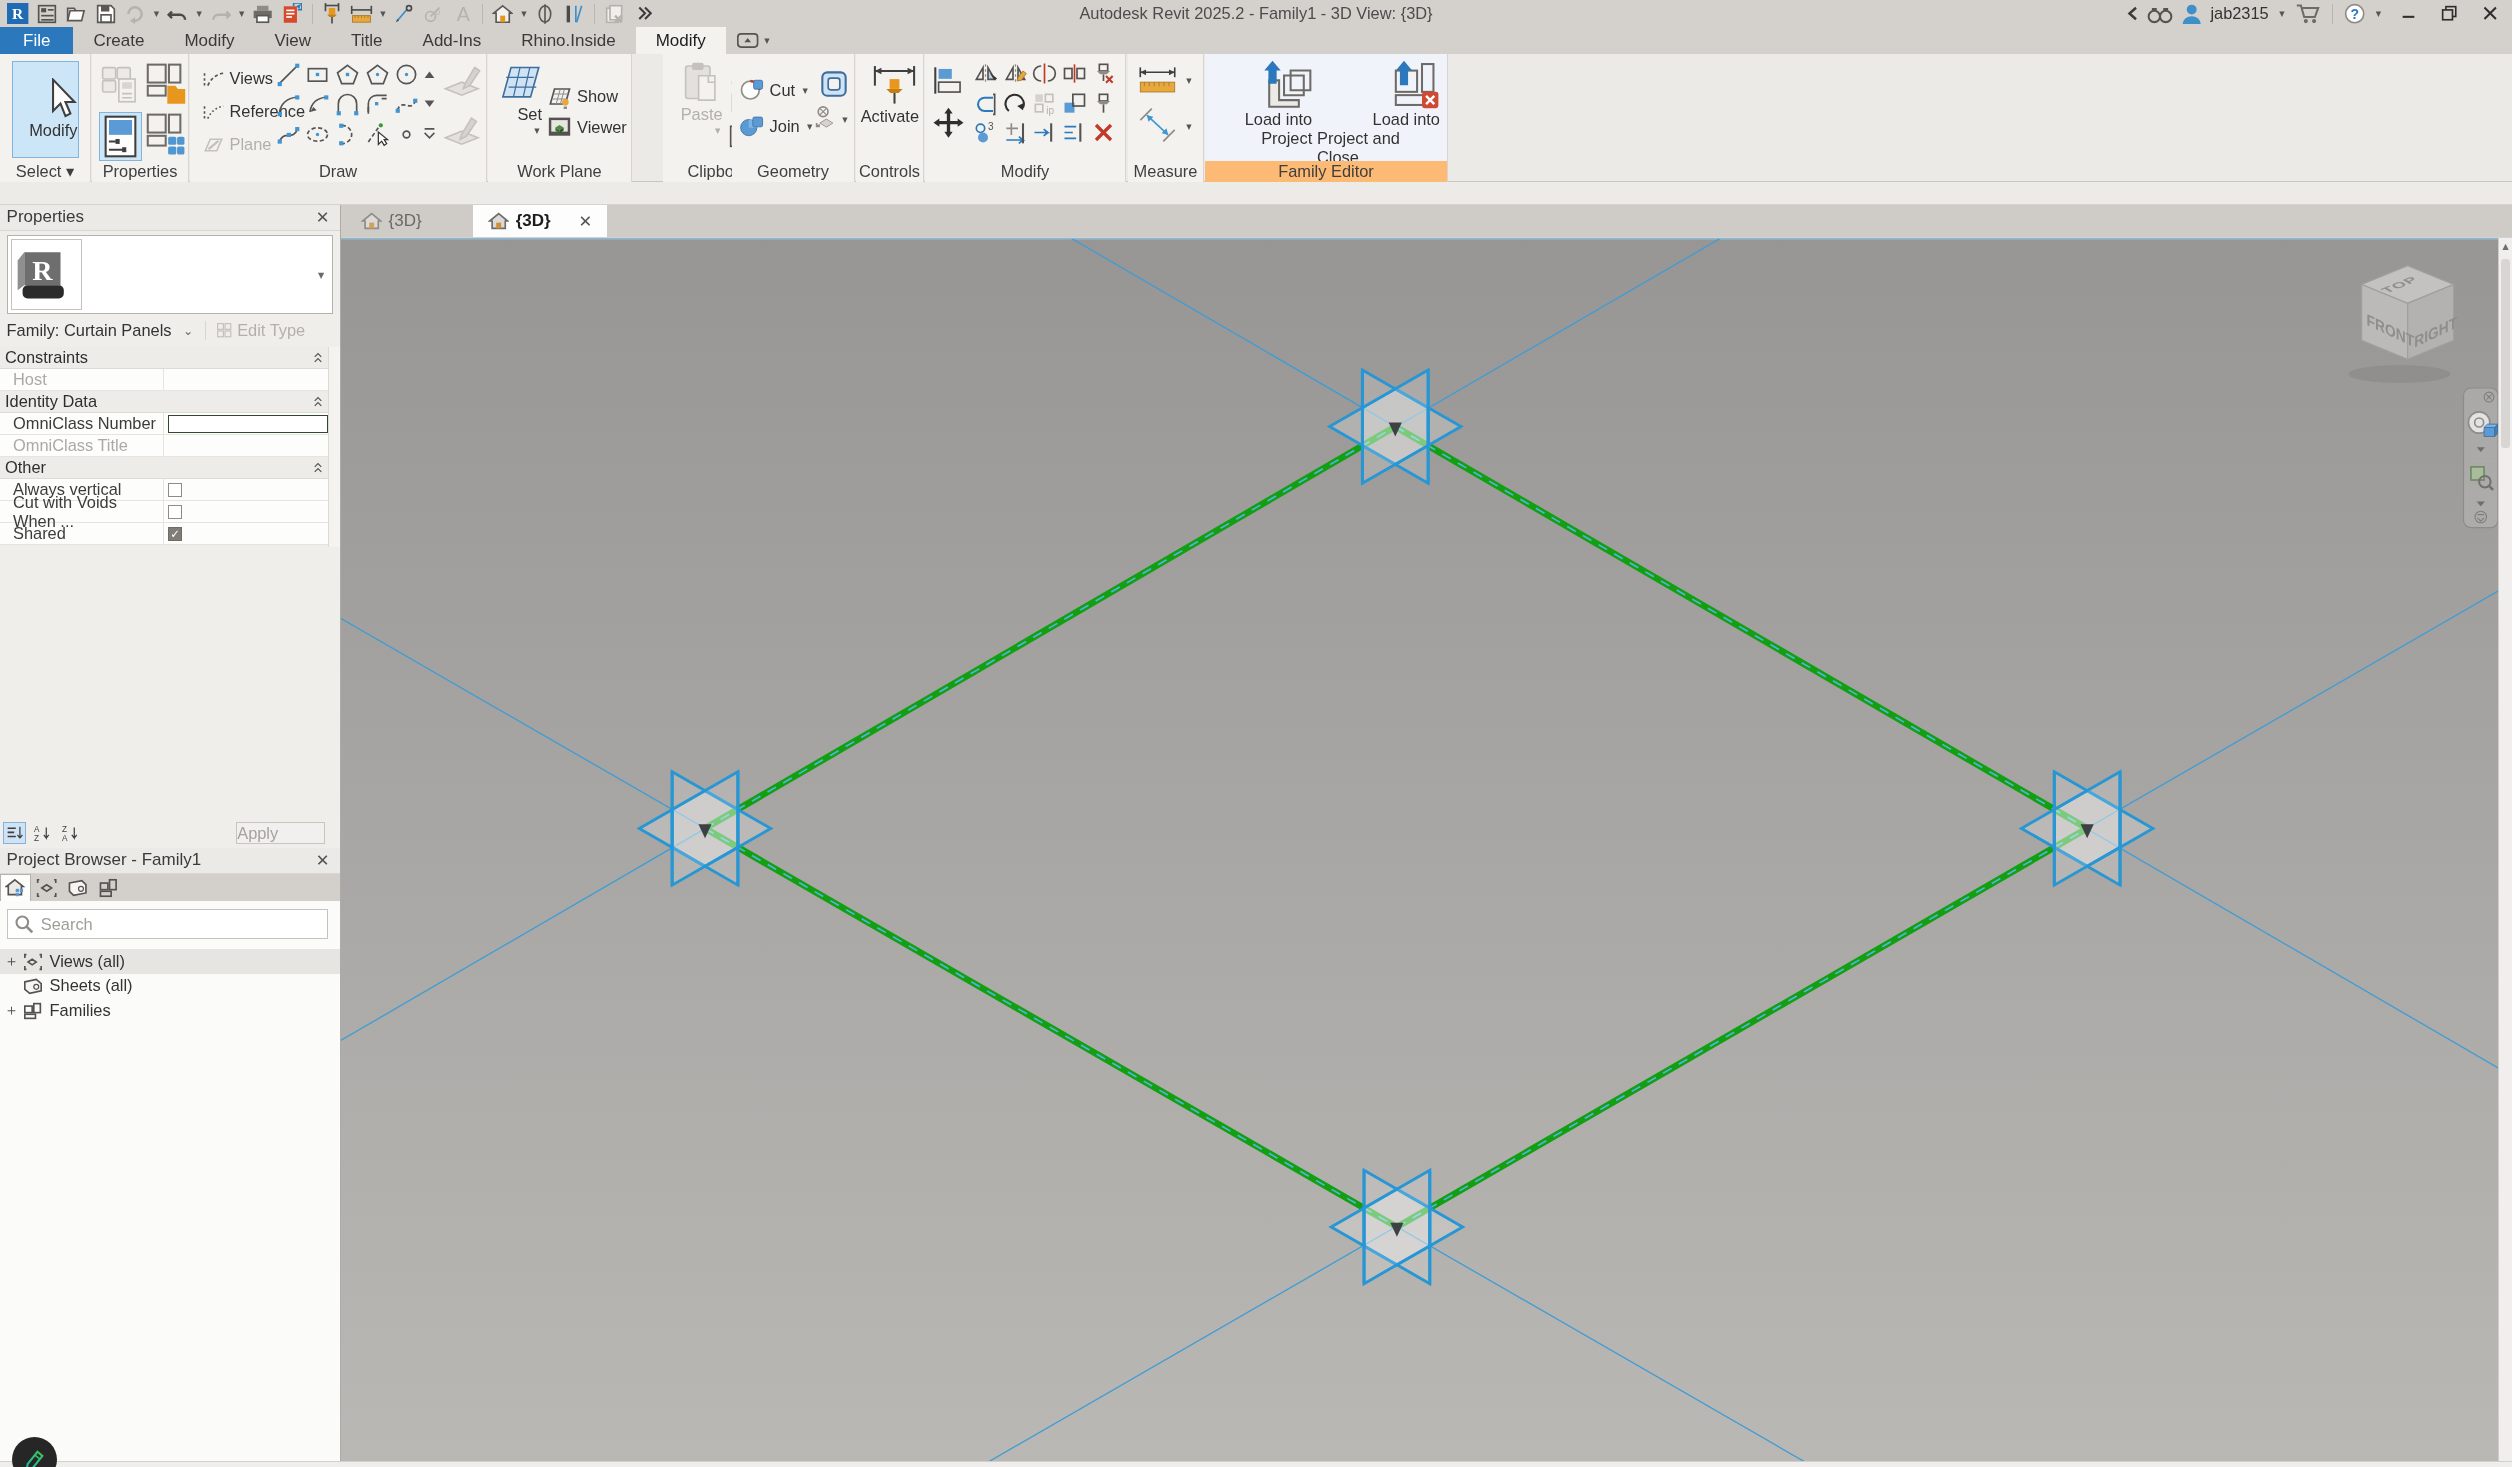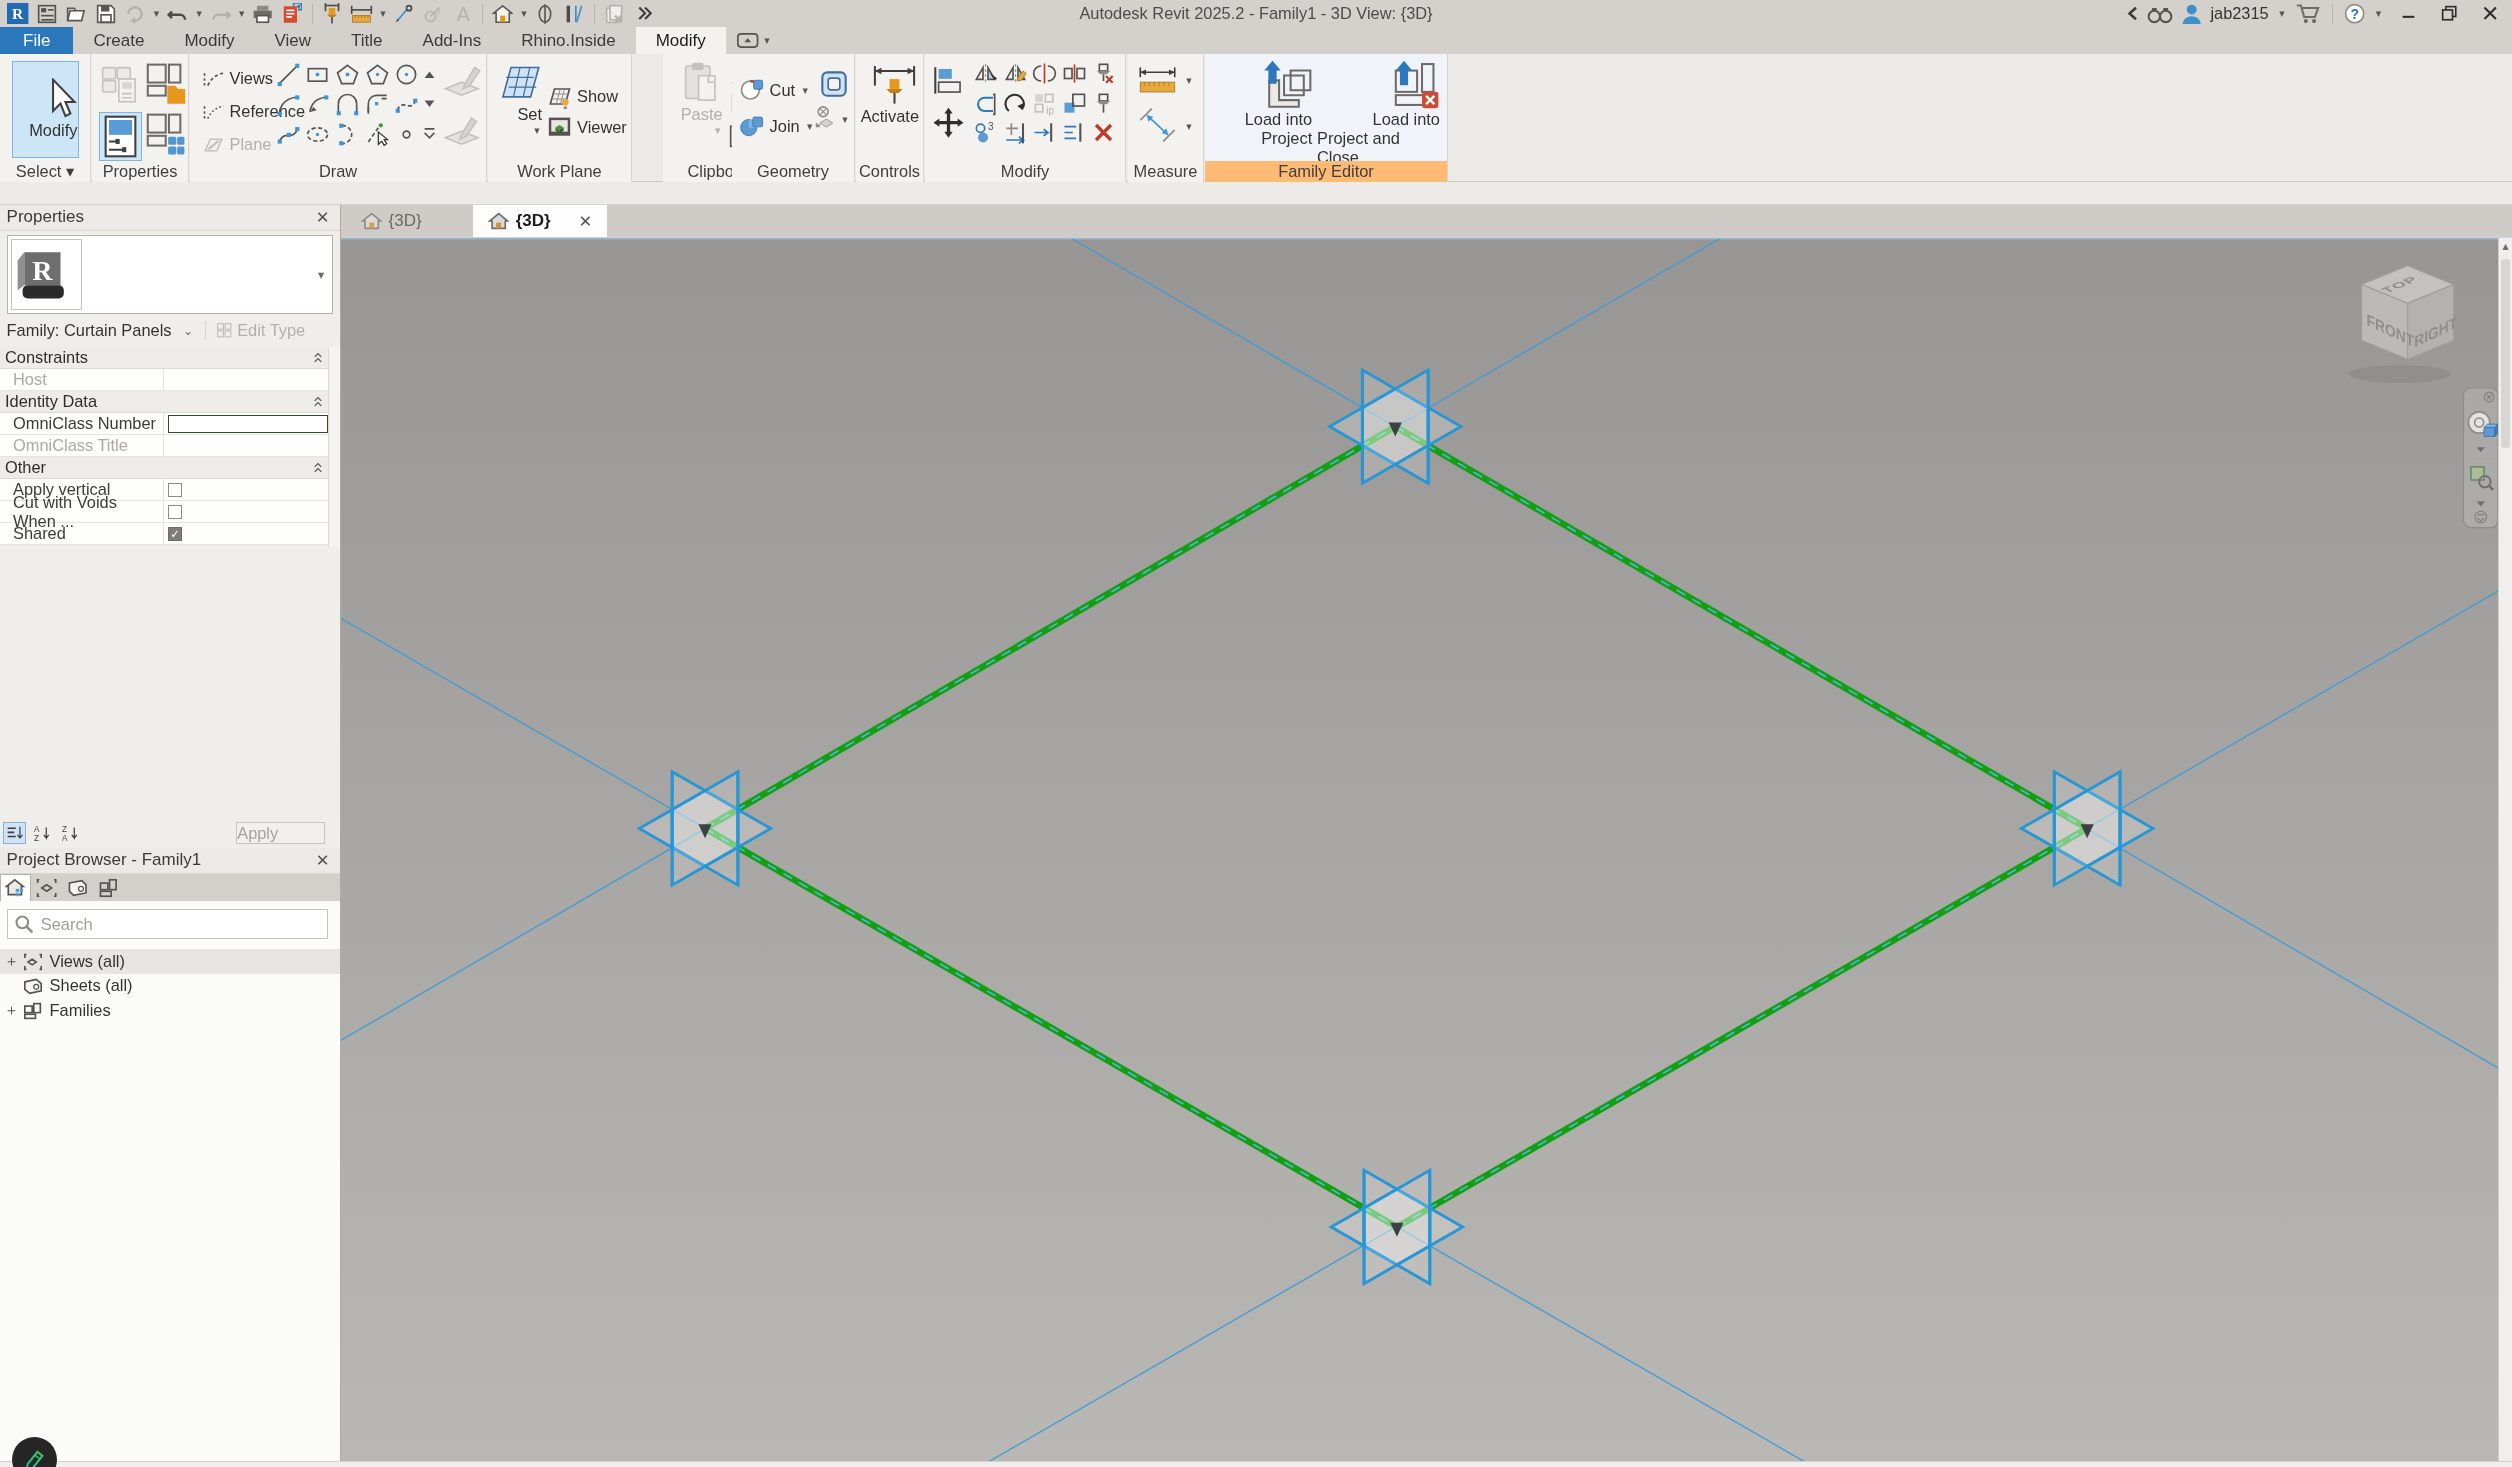--- a/index.html
+++ b/index.html
@@ -853,21 +853,21 @@
           <div class="lab dis">OmniClass Title</div>
           <div class="val"></div>
         </div>
       <div class="sechead">
           <span>Other</span>
           <svg class="chev" width="10" height="11.5" viewBox="0 0 12 14">
             <path d="M2,6 L6,2 L10,6 M2,12 L6,8 L10,12" fill="none" stroke="#555" stroke-width="1.5"></path>
           </svg>
         </div>
       <div class="prow">
-          <div class="lab">Apply vertical</div>
+          <div class="lab">Always vertical</div>
           <div class="val">
             <div class="cbox"></div>
           </div>
         </div>
       <div class="prow">
           <div class="lab">Cut with Voids When ...</div>
           <div class="val">
             <div class="cbox"></div>
           </div>
         </div>

